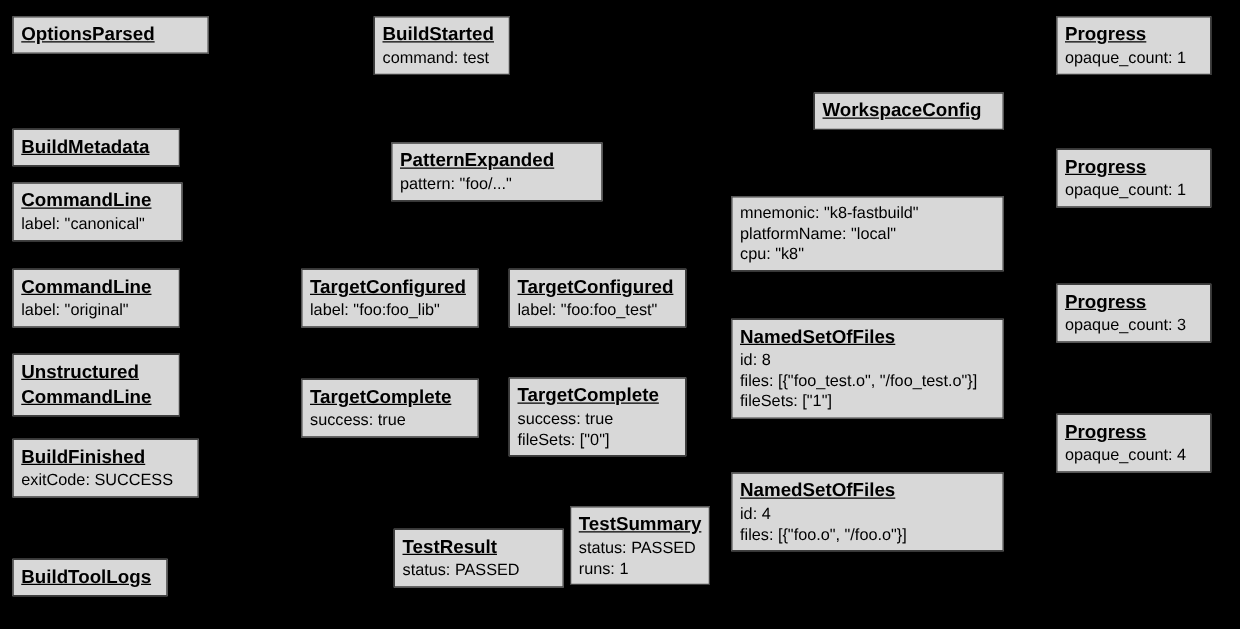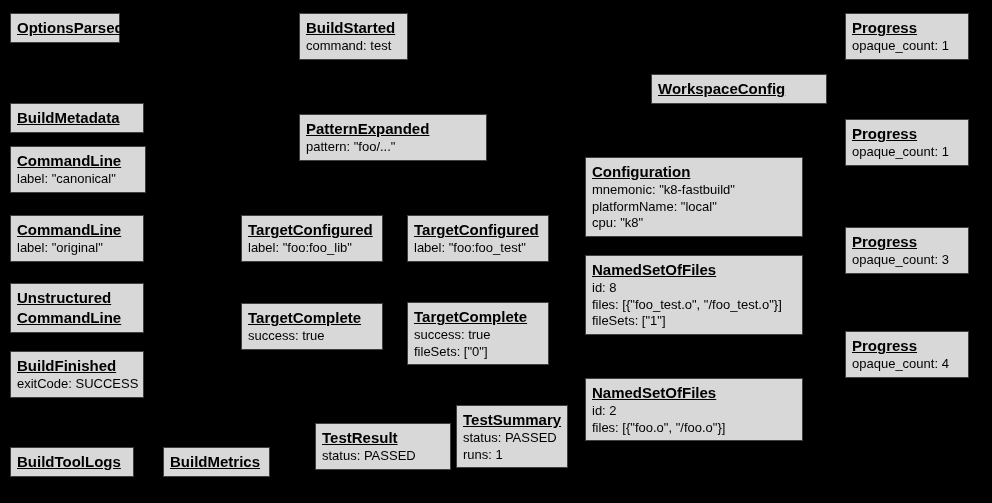--- a/index.html
+++ b/index.html
@@ -34,21 +34,21 @@
     font-size: 13px;
     line-height: 16.5px;
     white-space: nowrap;
   }
 </style>
 </head>
 <body>
 
 <div id="canvas">
 
-  <div class="node" style="left:10px;top:13px;width:110px">
+  <div class="node" style="left:10px;top:13px;width:157px">
     <div class="node-title">OptionsParsed</div>
   </div>
 
 
   <div class="node" style="left:10px;top:103px;width:134px">
     <div class="node-title">BuildMetadata</div>
   </div>
 
   <div class="node" style="left:10px;top:146px;width:136px">
     <div class="node-title">CommandLine</div>
@@ -58,39 +58,36 @@
   <div class="node" style="left:10px;top:215px;width:134px">
     <div class="node-title">CommandLine</div>
     <div class="node-line">label: "original"</div>
   </div>
 
   <div class="node" style="left:10px;top:283px;width:134px">
     <div class="node-title">Unstructured
 CommandLine</div>
   </div>
 
-  <div class="node" style="left:10px;top:351px;width:134px">
+  <div class="node" style="left:10px;top:351px;width:149px">
     <div class="node-title">BuildFinished</div>
     <div class="node-line">exitCode: SUCCESS</div>
   </div>
 
   <div class="node" style="left:10px;top:447px;width:124px">
     <div class="node-title">BuildToolLogs</div>
   </div>
 
-  <div class="node" style="left:163px;top:447px;width:107px">
-    <div class="node-title">BuildMetrics</div>
-  </div>
 
   <div class="node" style="left:299px;top:13px;width:109px">
     <div class="node-title">BuildStarted</div>
     <div class="node-line">command: test</div>
   </div>
 
-  <div class="node" style="left:299px;top:114px;width:188px">
+  <div class="node" style="left:313px;top:114px;width:169px">
     <div class="node-title">PatternExpanded</div>
     <div class="node-line">pattern: "foo/..."</div>
   </div>
 
   <div class="node" style="left:241px;top:215px;width:142px">
     <div class="node-title">TargetConfigured</div>
     <div class="node-line">label: "foo:foo_lib"</div>
   </div>
 
   <div class="node" style="left:407px;top:215px;width:142px">
@@ -113,41 +110,40 @@
     <div class="node-title">TestResult</div>
     <div class="node-line">status: PASSED</div>
   </div>
 
   <div class="node" style="left:456px;top:405px;width:112px">
     <div class="node-title">TestSummary</div>
     <div class="node-line">status: PASSED</div>
     <div class="node-line">runs: 1</div>
   </div>
 
-  <div class="node" style="left:651px;top:74px;width:176px">
+  <div class="node" style="left:651px;top:74px;width:152px">
     <div class="node-title">WorkspaceConfig</div>
   </div>
 
   <div class="node" style="left:585px;top:157px;width:218px">
-    <div class="node-title">Configuration</div>
     <div class="node-line">mnemonic: "k8-fastbuild"</div>
     <div class="node-line">platformName: "local"</div>
     <div class="node-line">cpu: "k8"</div>
   </div>
 
   <div class="node" style="left:585px;top:255px;width:218px">
     <div class="node-title">NamedSetOfFiles</div>
     <div class="node-line">id: 8</div>
     <div class="node-line">files: [{"foo_test.o", "/foo_test.o"}]</div>
     <div class="node-line">fileSets: ["1"]</div>
   </div>
 
   <div class="node" style="left:585px;top:378px;width:218px">
     <div class="node-title">NamedSetOfFiles</div>
-    <div class="node-line">id: 2</div>
+    <div class="node-line">id: 4</div>
     <div class="node-line">files: [{"foo.o", "/foo.o"}]</div>
   </div>
 
   <div class="node" style="left:845px;top:13px;width:124px">
     <div class="node-title">Progress</div>
     <div class="node-line">opaque_count: 1</div>
   </div>
 
   <div class="node" style="left:845px;top:119px;width:124px">
     <div class="node-title">Progress</div>

